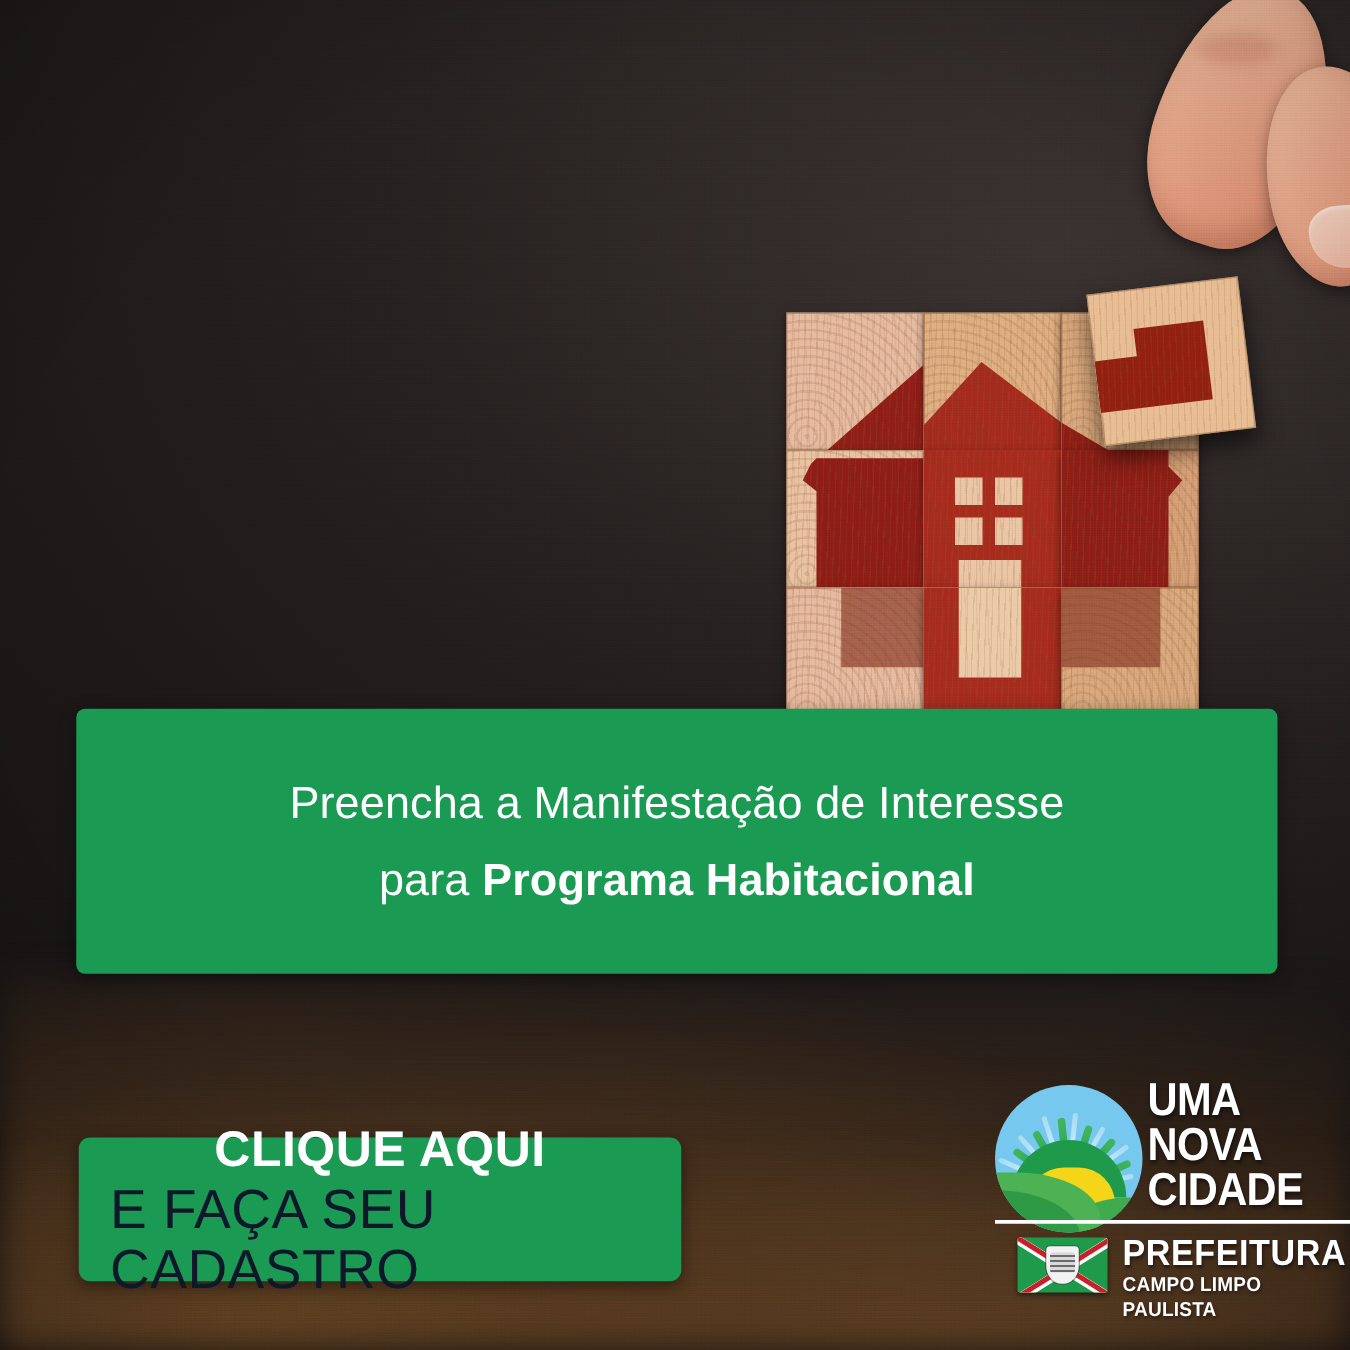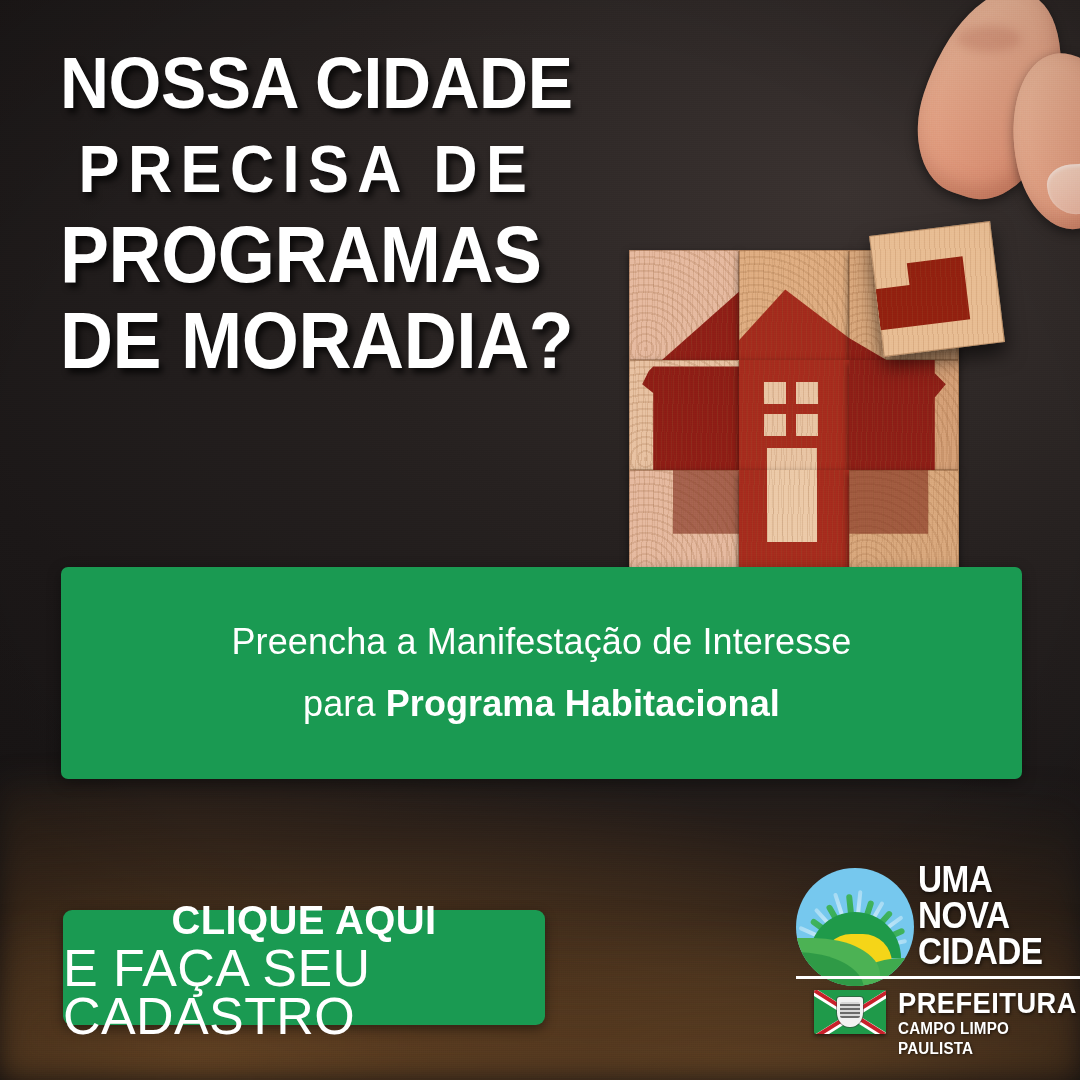--- a/index.html
+++ b/index.html
@@ -201,21 +201,21 @@
 
   
   .cta{
     position:absolute;left:63px;top:910px;width:482px;height:115px;
     background:#1a9a52;border-radius:9px;
     display:flex;flex-direction:column;align-items:center;justify-content:center;
     cursor:pointer;
     box-shadow:0 4px 12px rgba(0,0,0,.42);
   }
   .cta-1{color:#fff;font-weight:bold;font-size:40px;line-height:48px;letter-spacing:.4px;}
-  .cta-2{color:#ffffff;font-weight:400;font-size:52px;line-height:48px;letter-spacing:.4px;}
+  .cta-2{color:#0f172a;font-weight:400;font-size:44px;line-height:48px;letter-spacing:.4px;margin-left:25px;}
 
   
   .logo{position:absolute;left:796px;top:866px;width:300px;height:170px;}
   .emblem{
     position:absolute;left:0;top:2px;width:118px;height:118px;
     border-radius:50%;overflow:hidden;
     background:#76c8ee;
   }
   .em-rays{position:absolute;left:50%;bottom:34px;width:0;height:0;}
   .ray{
@@ -349,26 +349,20 @@
       <span class="knuckle" style="left:52px;top:66px;width:64px;height:26px;"></span>
       <span class="finger f-thumb">
           <span class="nail"></span>
         </span>
     </div>
 
     <div class="bg-vignette"></div>
     <div class="bg-noise"></div>
   </div>
 
-  <div class="headline">
-    <span class="hl hl-1">NOSSA CIDADE</span>
-    <span class="hl hl-2">PRECISA DE</span>
-    <span class="hl hl-3">PROGRAMAS</span>
-    <span class="hl hl-4">DE MORADIA?</span>
-  </div>
 
   <div class="banner">
     <div class="banner-line">Preencha a Manifestação de Interesse</div>
     <div class="banner-line b-bold"><span class="light">para </span><b>Programa Habitacional</b></div>
   </div>
 
   <div class="cta">
     <span class="cta-1">CLIQUE AQUI</span>
     <span class="cta-2">E FAÇA SEU CADASTRO</span>
   </div>

